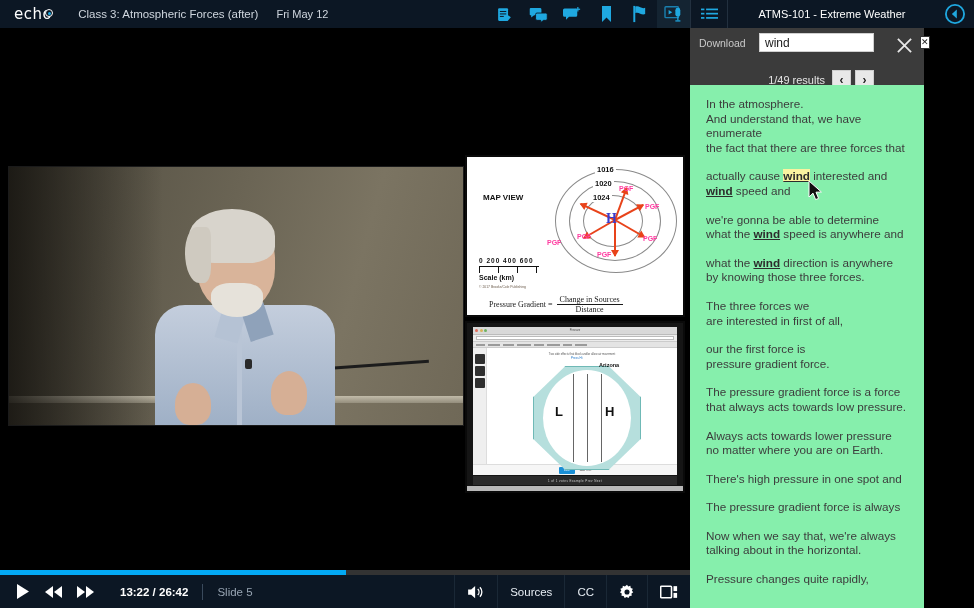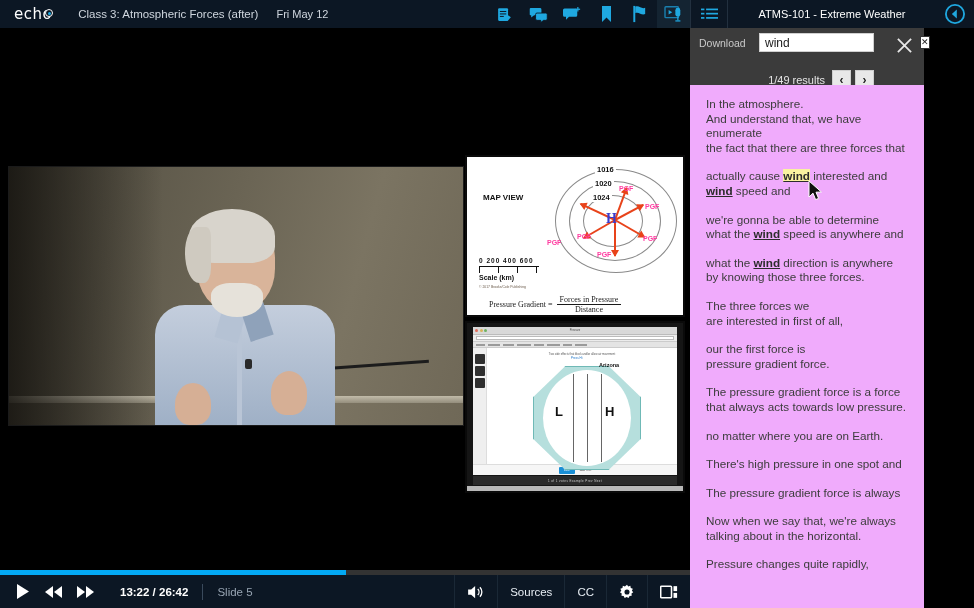--- a/index.html
+++ b/index.html
@@ -293,21 +293,21 @@
   .nav-btn {
     width:19px; height:19px; background:#e8e8e8; border:1px solid #cfcfcf;
     display:flex; align-items:center; justify-content:center; cursor:pointer;
     font-size:12px; font-weight:bold; color:#222; line-height:1;
   }
   .panel-close {
     position:absolute; right:9px; top:6px; width:22px; height:22px;
     display:flex; align-items:center; justify-content:center; cursor:pointer;
   }
   .transcript {
-    position:absolute; left:0; top:57px; right:0; bottom:0; background:#f0abfc;
+    position:absolute; left:0; top:57px; right:0; bottom:0; background:#86efac;
     padding:12px 14px 0 16px; overflow:hidden;
   }
   .tline {
     color:#3c3c3c; font-size:11.7px; line-height:14.6px; margin-bottom:0;
     font-family:"Liberation Sans", sans-serif;
   }
   .tgap { height:14px; }
   .hitmark { font-weight:bold; text-decoration:underline; color:#2c2c2c; }
   .hitmark.current { background:#faf3a0; }
 
@@ -450,21 +450,21 @@
               <span style="left:38px;"></span>
               <span style="left:57px;"></span>
           </div>
           <div class="scale-cap">Scale (km)</div>
         </div>
         <div class="credit">© 2017 Brooks/Cole Publishing</div>
 
         <div class="formula">
           <span>Pressure Gradient  =</span>
           <span class="frac">
-            <span class="num" style="display:block;">Forces in Pressure</span>
+            <span class="num" style="display:block;">Change in Sources</span>
             <span style="display:block;">Distance</span>
           </span>
         </div>
       </div>
     </div>
 
     <div class="slide2">
       <div class="browser">
         <div class="b-titlebar">
           <span class="b-dots">
@@ -605,20 +605,21 @@
         <div class="tgap"></div>
         <div class="tline"><span>The three forces we</span></div>
         <div class="tline"><span>are interested in first of all,</span></div>
         <div class="tgap"></div>
         <div class="tline"><span>our the first force is</span></div>
         <div class="tline"><span>pressure gradient force.</span></div>
         <div class="tgap"></div>
         <div class="tline"><span>The pressure gradient force is a force</span></div>
         <div class="tline"><span>that always acts towards low pressure.</span></div>
         <div class="tgap"></div>
+        <div class="tline"><span>Always acts towards lower pressure</span></div>
         <div class="tline"><span>no matter where you are on Earth.</span></div>
         <div class="tgap"></div>
         <div class="tline"><span>There's high pressure in one spot and</span></div>
         <div class="tgap"></div>
         <div class="tline"><span>The pressure gradient force is always</span></div>
         <div class="tgap"></div>
         <div class="tline"><span>Now when we say that, we're always</span></div>
         <div class="tline"><span>talking about in the horizontal.</span></div>
         <div class="tgap"></div>
         <div class="tline"><span>Pressure changes quite rapidly,</span></div>

